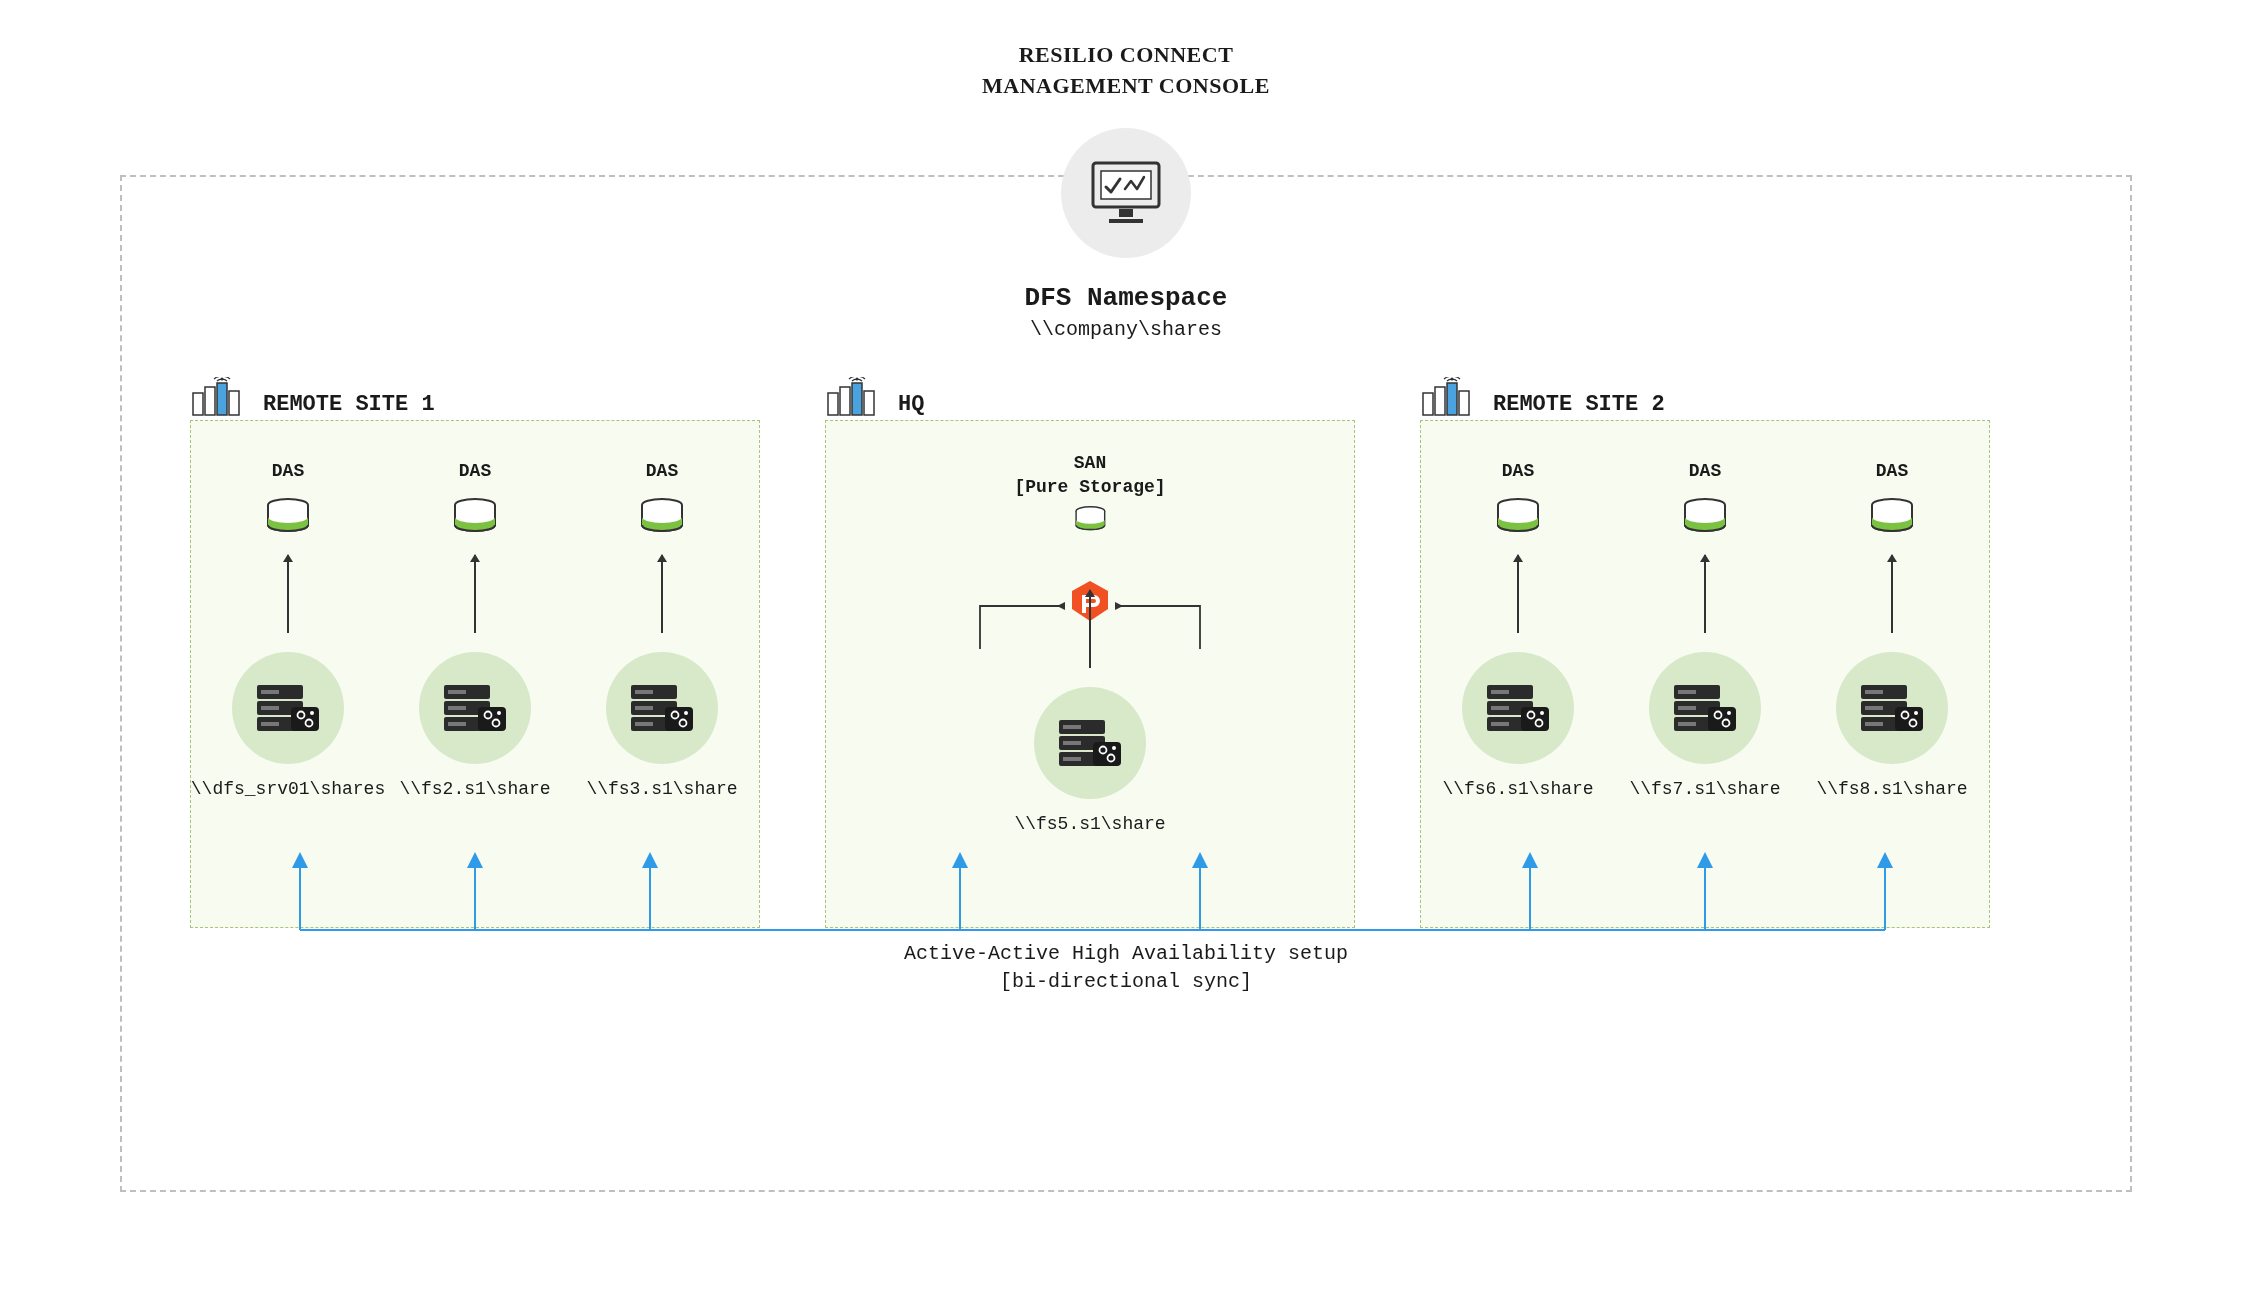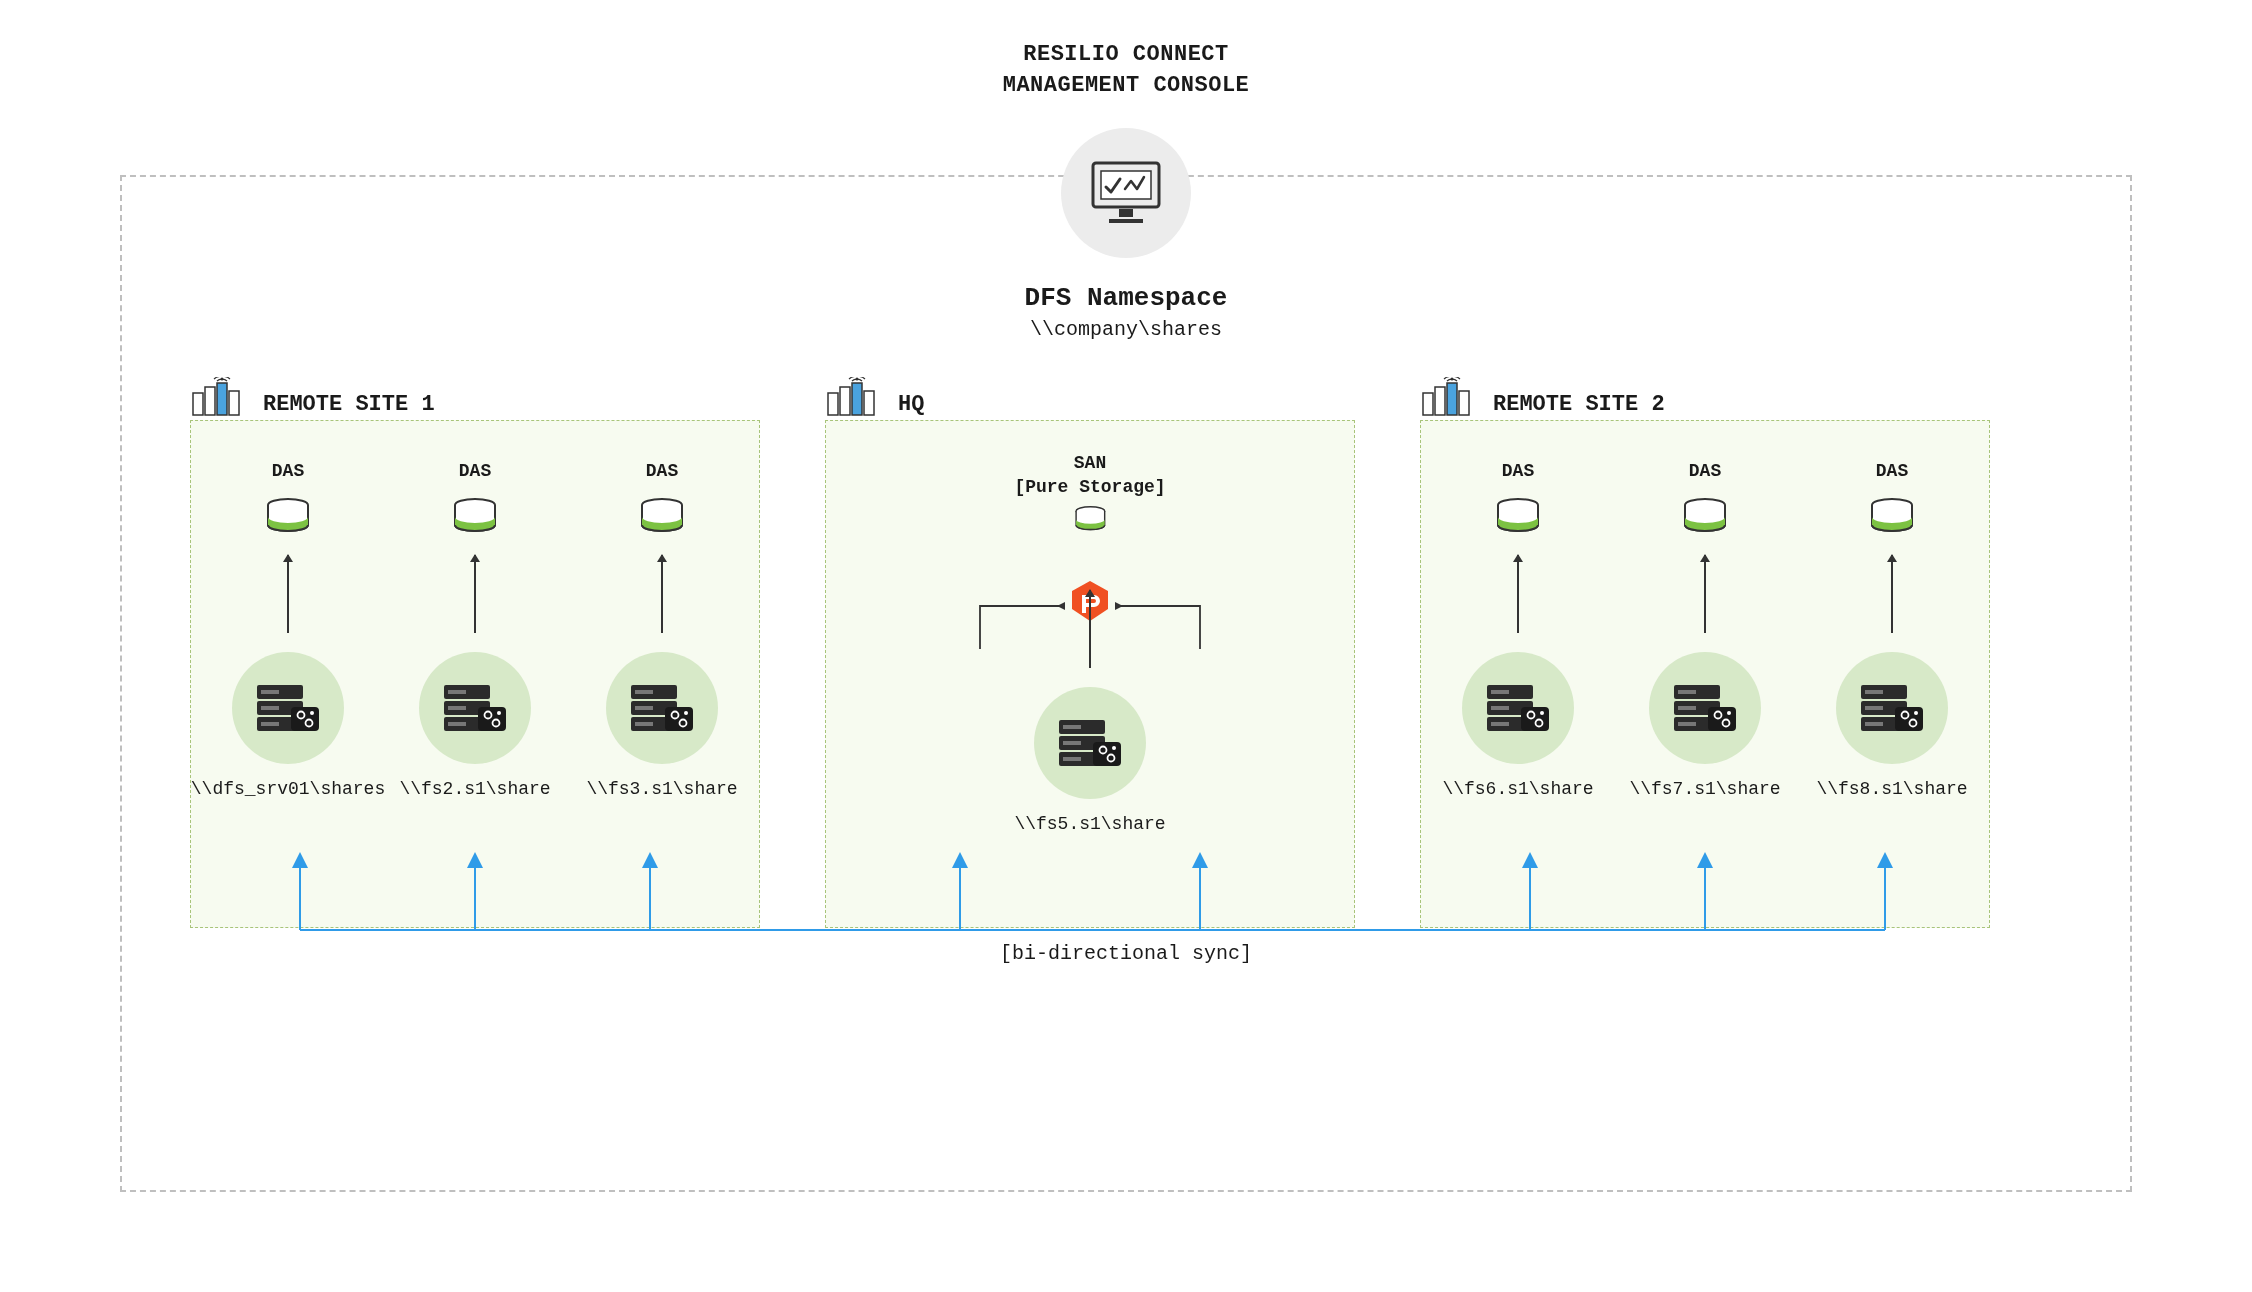--- a/index.html
+++ b/index.html
@@ -15,20 +15,21 @@
   .title-block {
     position: absolute;
     top: 40px;
     left: 50%;
     transform: translateX(-50%);
     text-align: center;
     font-weight: 600;
     letter-spacing: 0.5px;
     line-height: 1.4;
     font-size: 22px;
+    font-family: Liberation Serif, serif;
   }
   .console-icon-wrap {
     position: absolute;
     top: 128px;
     left: 50%;
     transform: translateX(-50%);
     width: 130px;
     height: 130px;
     border-radius: 50%;
     background: #ececec;
@@ -430,14 +431,15 @@
 
   <line x1="960" y1="930" x2="960" y2="860" stroke="#2f9be8" stroke-width="2" marker-end="url(#arB)"></line>
   <line x1="1200" y1="930" x2="1200" y2="860" stroke="#2f9be8" stroke-width="2" marker-end="url(#arB)"></line>
 
   <line x1="1530" y1="930" x2="1530" y2="860" stroke="#2f9be8" stroke-width="2" marker-end="url(#arB)"></line>
   <line x1="1705" y1="930" x2="1705" y2="860" stroke="#2f9be8" stroke-width="2" marker-end="url(#arB)"></line>
   <line x1="1885" y1="930" x2="1885" y2="860" stroke="#2f9be8" stroke-width="2" marker-end="url(#arB)"></line>
 </svg>
 
 <div class="caption-block">
+  <div>Active-Active High Availability setup</div>
   <div>[bi-directional sync]</div>
 </div>
 
 </body></html>

